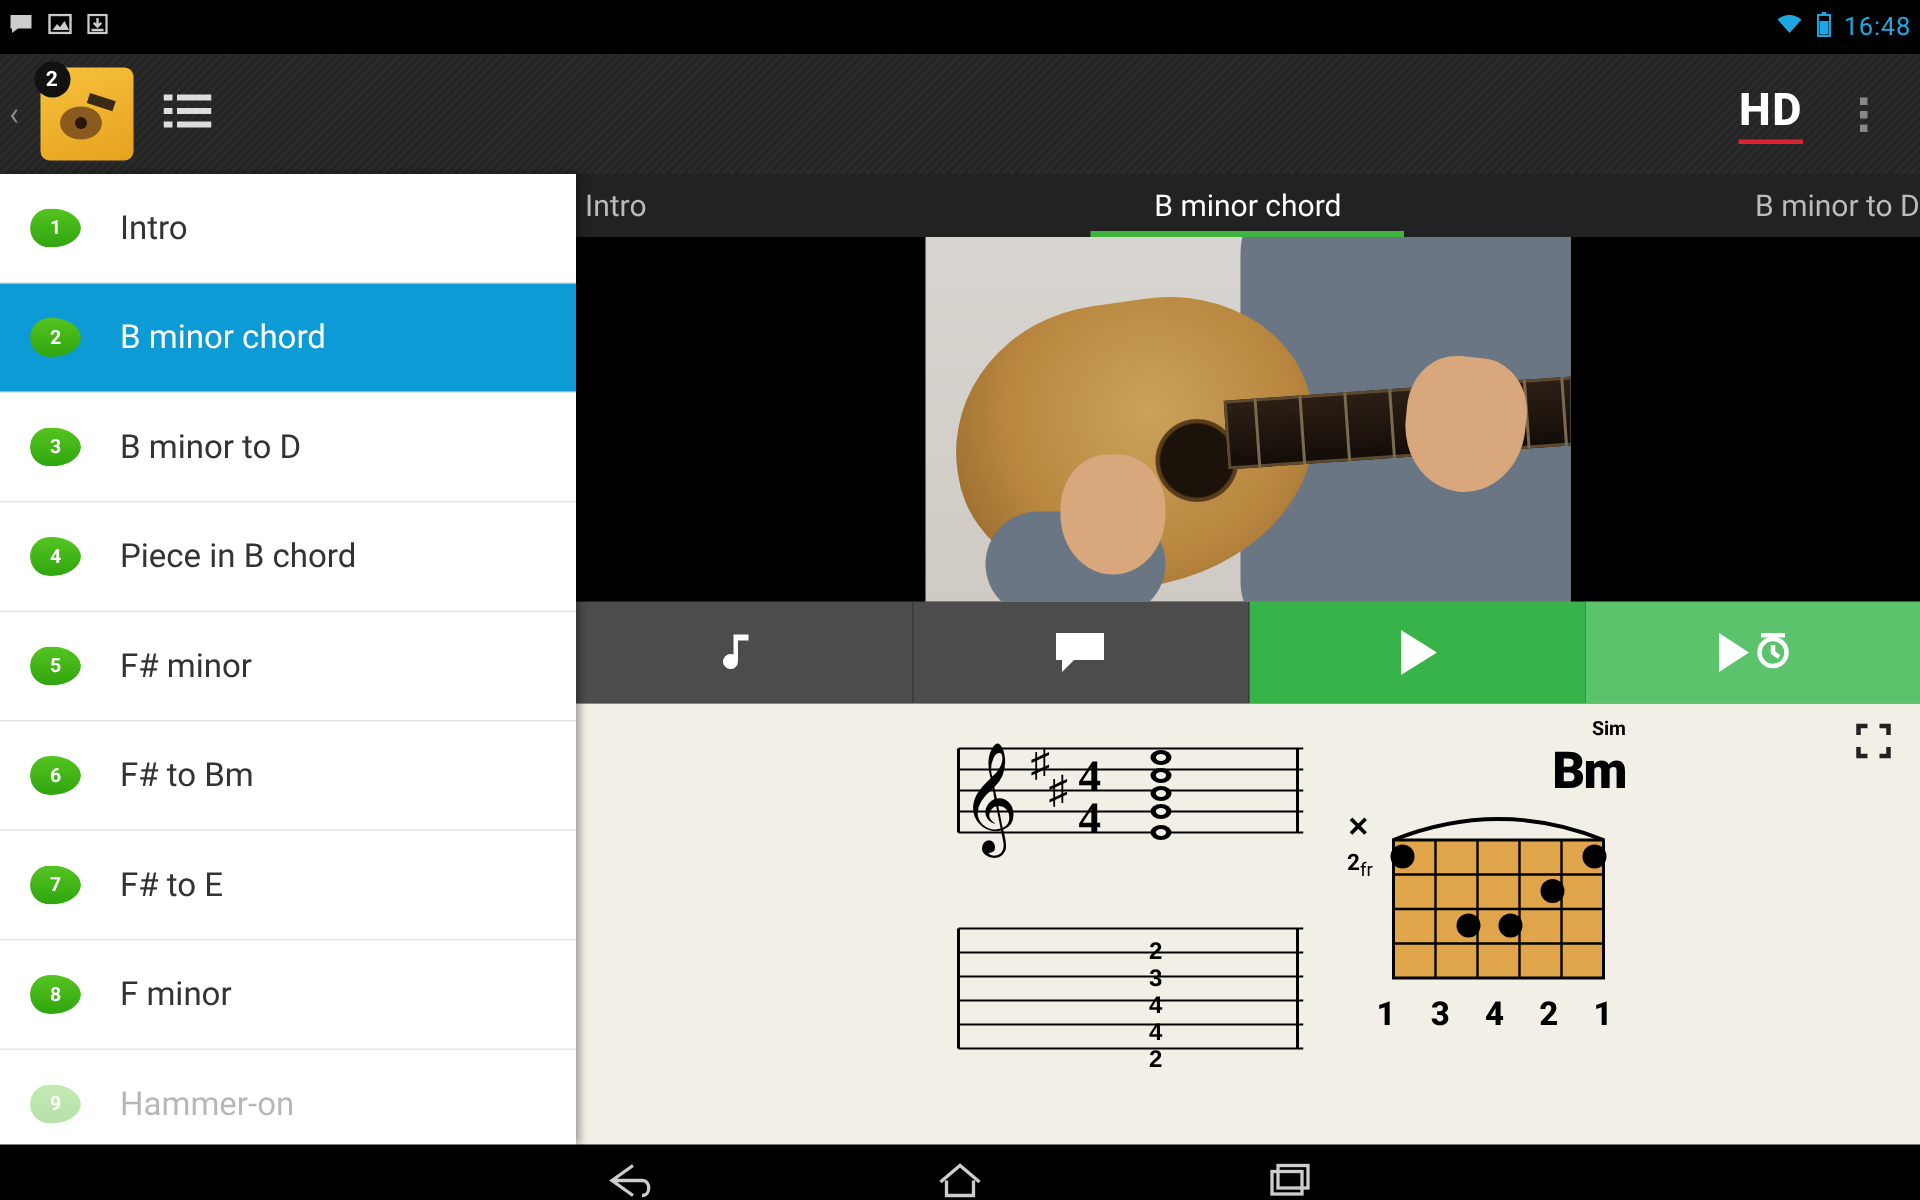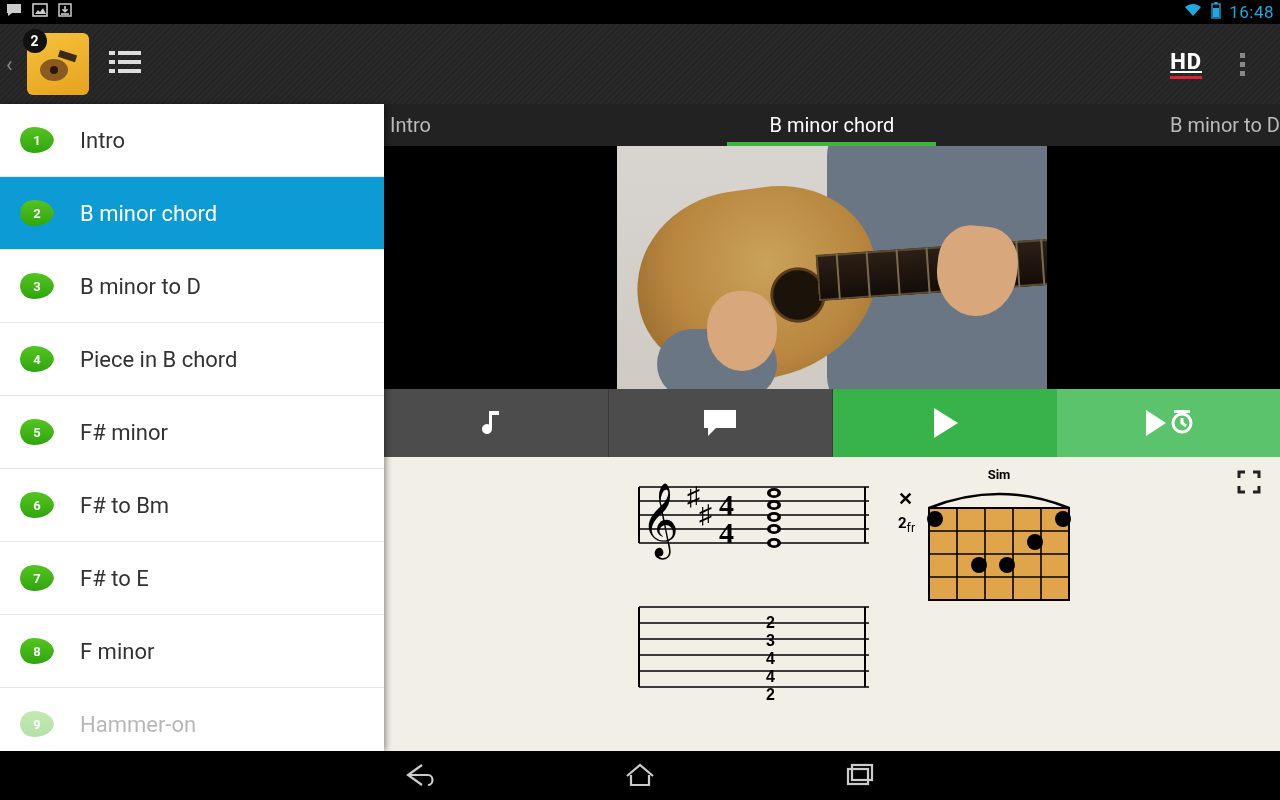--- a/index.html
+++ b/index.html
@@ -1,37 +1,37 @@
 <!DOCTYPE html>
 <html><head>
 <meta charset="utf-8">
 <style>
   * { box-sizing: border-box; margin: 0; padding: 0; }
   html, body { width: 1280px; height: 800px; overflow: hidden; font-family: Roboto, "Helvetica Neue", Arial, sans-serif; background:#000; }
   
   .statusbar {
-    height: 24px; background: #000; color: #fff; display:flex; align-items:center;
+    height: 36px; background: #000; color: #fff; display:flex; align-items:center;
     font-size: 15px; padding: 0 6px; position:relative;
   }
   .statusbar .left-icons { display:flex; gap:10px; color:#ccc; }
   .statusbar .right-icons { margin-left:auto; display:flex; align-items:center; gap:8px; color:#1ea7e0;}
   .clock { color:#1ea7e0; font-size:17px; letter-spacing:0.5px;}
   
   .appbar {
     height: 80px; background: repeating-linear-gradient(135deg,#2a2a2a,#2a2a2a 2px,#242424 2px,#242424 4px);
     display:flex; align-items:center; padding: 0 18px 0 6px; gap: 14px; color:#fff;
   }
   .app-icon {
     width:62px; height:62px; border-radius:6px; background:linear-gradient(160deg,#f6c23d,#e6a21e);
     display:flex; align-items:center; justify-content:center; position:relative; flex:0 0 auto;
   }
   .app-icon .badge { position:absolute; top:-4px; left:-4px; width:24px;height:24px; background:#111;border-radius:50%; color:#fff; font-weight:bold; font-size:14px; display:flex;align-items:center;justify-content:center;}
   .app-title { font-size:26px; color:#eee; white-space:nowrap;}
   .list-toggle-icon { margin-left:6px; color:#eee; }
-  .hd-badge { margin-left:auto; font-weight:800; font-size:22px; color:#fff; border-bottom:3px solid #d23; padding-bottom:2px; letter-spacing:1px;text-decoration:underline;}
+  .hd-badge { margin-left:auto; font-weight:800; font-size:30px; color:#fff; border-bottom:3px solid #d23; padding-bottom:2px; letter-spacing:1px;}
   .overflow-icon { width:22px; display:flex; flex-direction:column; gap:4px; margin-left:24px;}
   .overflow-icon span{ width:5px;height:5px;background:#888;}
   
   .content { position:relative; height: calc(800px - 25px - 80px - 48px); display:flex; background:#000;}
   
   .sidebar {
     width:384px; background:#fff; height:100%; overflow:hidden; z-index:5;
     box-shadow: 2px 0 6px rgba(0,0,0,0.4);
   }
   .lesson-item {
@@ -76,21 +76,21 @@
   .ctrl.dark  { background:#4c4c4c; border-right:1px solid #3a3a3a;}
   .ctrl.green { background:#37b34a;}
   .ctrl.green.dim { background:#5bc36b;}
   .ctrl svg { fill:#fff;}
   
   .sheet {
     flex:1; background:#f2efe6; position:relative; overflow:hidden;
   }
   .expand-icon { position:absolute; top:12px; right:18px; cursor:pointer;}
   .notation { position:absolute; left:235px; top:20px; width:250px; }
-  .chordbox { position:absolute; left:530px; top:10px; width:170px; text-align:center;}
+  .chordbox { position:absolute; left:530px; top:10px; width:170px; text-align:right;}
   .chordbox .sup{font-size:13px;font-weight:bold;}
   .chordbox .name{font-size:34px;font-weight:900; letter-spacing:-1px;}
   .finger-row{font-size:22px;font-weight:800; letter-spacing:9px; margin-top:6px;}
   
   .navbar {
     height:48px; background:#000; display:flex; align-items:center; justify-content:center; gap:180px;
   }
   .navbtn { width:40px; height:32px; display:flex; align-items:center; justify-content:center; cursor:pointer;}
   .navbtn svg{ stroke:#ccc; fill:none; stroke-width:2.2;}
 </style>
@@ -321,20 +321,21 @@
           <div>2</div>
           <div>3</div>
           <div>4</div>
           <div>4</div>
           <div>2</div>
         </div>
       </div>
 
       <div class="chordbox">
         <div class="sup">Sim</div>
+        <div class="name">Bm</div>
         <div style="position:relative; width:150px; height:120px; margin:4px auto 0;">
           <span style="position:absolute;left:-26px;top:2px;font-size:18px;font-weight:bold;">✕</span>
           <span style="position:absolute;left:-26px;top:28px;font-size:15px;">
             <b>2</b><sub>fr</sub>
           </span>
           <svg width="150" height="120" viewBox="0 0 150 120">
             <path d="M5 22 Q75 -6 145 22" stroke="#000" stroke-width="2.5" fill="none"></path>
             <rect x="5" y="22" width="140" height="92" fill="#e0a54b" stroke="#000" stroke-width="2"></rect>
             <g stroke="#000" stroke-width="1.6">
               <line x1="5" y1="45" x2="145" y2="45"></line>
@@ -348,20 +349,21 @@
             </g>
 
             <circle cx="11" cy="33" r="8"></circle>
               <circle cx="139" cy="33" r="8"></circle>
 
             <circle cx="111" cy="56" r="8"></circle>
             <circle cx="55" cy="79" r="8"></circle>
               <circle cx="83" cy="79" r="8"></circle>
           </svg>
         </div>
+        <div class="finger-row">1 3 4 2 1</div>
       </div>
     </div>
   </div>
 </div>
 
 <div class="navbar">
   <div class="navbtn">
     <svg width="36" height="28" viewBox="0 0 36 28">
         <path d="M20 4 6 14l14 10M6 14h20c6 0 6 10 0 10"></path>
       </svg>

